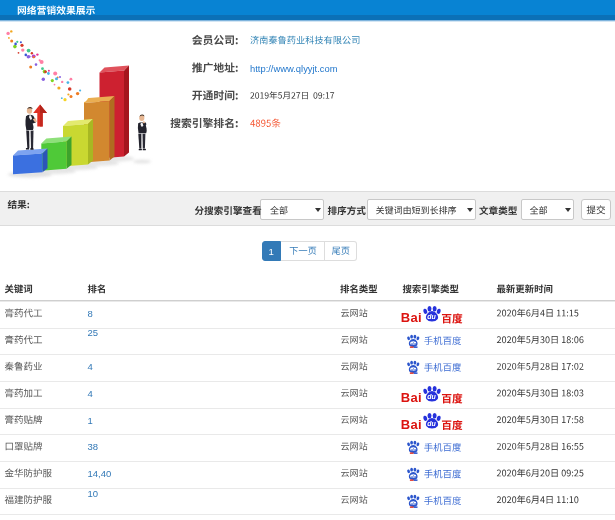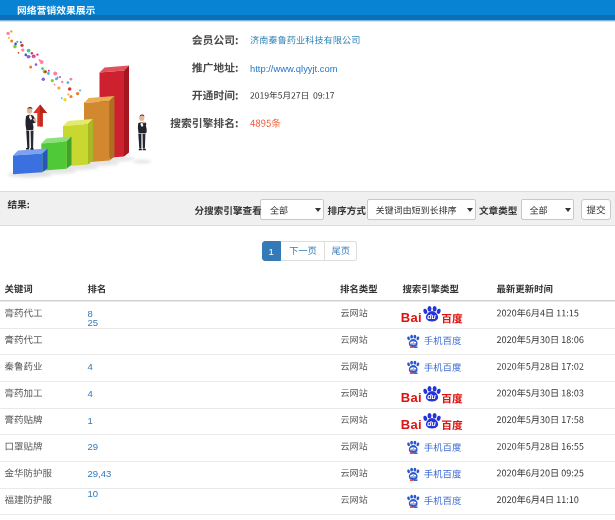--- a/index.html
+++ b/index.html
@@ -157,21 +157,21 @@
 <g fill="#2632dc">
 <ellipse cx="24.3" cy="8.3" rx="1.9" ry="2.6" transform="rotate(-20 24.3 8.3)"></ellipse>
 <ellipse cx="28.5" cy="5.7" rx="2" ry="2.7"></ellipse>
 <ellipse cx="33.6" cy="5.7" rx="2" ry="2.7"></ellipse>
 <ellipse cx="37.7" cy="8.3" rx="1.9" ry="2.6" transform="rotate(20 37.7 8.3)"></ellipse>
 <path d="M31,8 q3,0 4.9,2.9 q2.1,3.2 0.6,5.4 q-1.5,2.3 -5.5,2.3 q-4,0 -5.5,-2.3 q-1.5,-2.2 0.6,-5.4 q1.9,-2.9 4.9,-2.9z"></path>
 </g>
 <text x="26.3" y="16.4" font-family="'Liberation Sans',sans-serif" font-weight="bold" font-style="italic" font-size="7" fill="#fff">du</text>
 </svg>
 <div class="rb" style="top:327.7px"></div>
-<div class="ct rk" style="top:322px">25</div>
+<div class="ct rk" style="top:332px">25</div>
 <svg class="bml" style="top:330.6px" width="20" height="18" viewBox="0 0 20 18">
 <g fill="#2b55cc">
 <ellipse cx="7.6" cy="7.3" rx="1.35" ry="1.85" transform="rotate(-18 7.6 7.3)"></ellipse>
 <ellipse cx="10.6" cy="5.7" rx="1.4" ry="1.9"></ellipse>
 <ellipse cx="13.9" cy="5.7" rx="1.4" ry="1.9"></ellipse>
 <ellipse cx="16.9" cy="7.3" rx="1.35" ry="1.85" transform="rotate(18 16.9 7.3)"></ellipse>
 <path d="M12.2,8 q2.3,0 3.7,2.2 q1.5,2.4 0.4,4 q-1.1,1.7 -4.1,1.7 q-3,0 -4.1,-1.7 q-1.1,-1.6 0.4,-4 q1.4,-2.2 3.7,-2.2z"></path>
 </g>
 <ellipse cx="12.2" cy="12.2" rx="3.0" ry="1.9" fill="#fff"></ellipse>
 <text x="10" y="13.9" font-family="'Liberation Sans',sans-serif" font-weight="bold" font-style="italic" font-size="4.2" fill="#2b55cc">du</text>
@@ -213,36 +213,36 @@
 <g fill="#2632dc">
 <ellipse cx="24.3" cy="8.3" rx="1.9" ry="2.6" transform="rotate(-20 24.3 8.3)"></ellipse>
 <ellipse cx="28.5" cy="5.7" rx="2" ry="2.7"></ellipse>
 <ellipse cx="33.6" cy="5.7" rx="2" ry="2.7"></ellipse>
 <ellipse cx="37.7" cy="8.3" rx="1.9" ry="2.6" transform="rotate(20 37.7 8.3)"></ellipse>
 <path d="M31,8 q3,0 4.9,2.9 q2.1,3.2 0.6,5.4 q-1.5,2.3 -5.5,2.3 q-4,0 -5.5,-2.3 q-1.5,-2.2 0.6,-5.4 q1.9,-2.9 4.9,-2.9z"></path>
 </g>
 <text x="26.3" y="16.4" font-family="'Liberation Sans',sans-serif" font-weight="bold" font-style="italic" font-size="7" fill="#fff">du</text>
 </svg>
 <div class="rb" style="top:434.3px"></div>
-<div class="ct rk" style="top:446.2px">29</div>
+<div class="ct rk" style="top:446.2px">38</div>
 <svg class="bml" style="top:437.2px" width="20" height="18" viewBox="0 0 20 18">
 <g fill="#2b55cc">
 <ellipse cx="7.6" cy="7.3" rx="1.35" ry="1.85" transform="rotate(-18 7.6 7.3)"></ellipse>
 <ellipse cx="10.6" cy="5.7" rx="1.4" ry="1.9"></ellipse>
 <ellipse cx="13.9" cy="5.7" rx="1.4" ry="1.9"></ellipse>
 <ellipse cx="16.9" cy="7.3" rx="1.35" ry="1.85" transform="rotate(18 16.9 7.3)"></ellipse>
 <path d="M12.2,8 q2.3,0 3.7,2.2 q1.5,2.4 0.4,4 q-1.1,1.7 -4.1,1.7 q-3,0 -4.1,-1.7 q-1.1,-1.6 0.4,-4 q1.4,-2.2 3.7,-2.2z"></path>
 </g>
 <ellipse cx="12.2" cy="12.2" rx="3.0" ry="1.9" fill="#fff"></ellipse>
 <text x="10" y="13.9" font-family="'Liberation Sans',sans-serif" font-weight="bold" font-style="italic" font-size="4.2" fill="#2b55cc">du</text>
 <rect x="8.9" y="15.4" width="3.8" height="1.5" fill="#e23a2e"></rect>
 <rect x="12.7" y="15.4" width="3.8" height="1.5" fill="#2b55cc"></rect>
 </svg>
 <div class="rb" style="top:461.0px"></div>
-<div class="ct rk" style="top:472.9px">29,43</div>
+<div class="ct rk" style="top:472.9px">14,40</div>
 <svg class="bml" style="top:463.9px" width="20" height="18" viewBox="0 0 20 18">
 <g fill="#2b55cc">
 <ellipse cx="7.6" cy="7.3" rx="1.35" ry="1.85" transform="rotate(-18 7.6 7.3)"></ellipse>
 <ellipse cx="10.6" cy="5.7" rx="1.4" ry="1.9"></ellipse>
 <ellipse cx="13.9" cy="5.7" rx="1.4" ry="1.9"></ellipse>
 <ellipse cx="16.9" cy="7.3" rx="1.35" ry="1.85" transform="rotate(18 16.9 7.3)"></ellipse>
 <path d="M12.2,8 q2.3,0 3.7,2.2 q1.5,2.4 0.4,4 q-1.1,1.7 -4.1,1.7 q-3,0 -4.1,-1.7 q-1.1,-1.6 0.4,-4 q1.4,-2.2 3.7,-2.2z"></path>
 </g>
 <ellipse cx="12.2" cy="12.2" rx="3.0" ry="1.9" fill="#fff"></ellipse>
 <text x="10" y="13.9" font-family="'Liberation Sans',sans-serif" font-weight="bold" font-style="italic" font-size="4.2" fill="#2b55cc">du</text>

